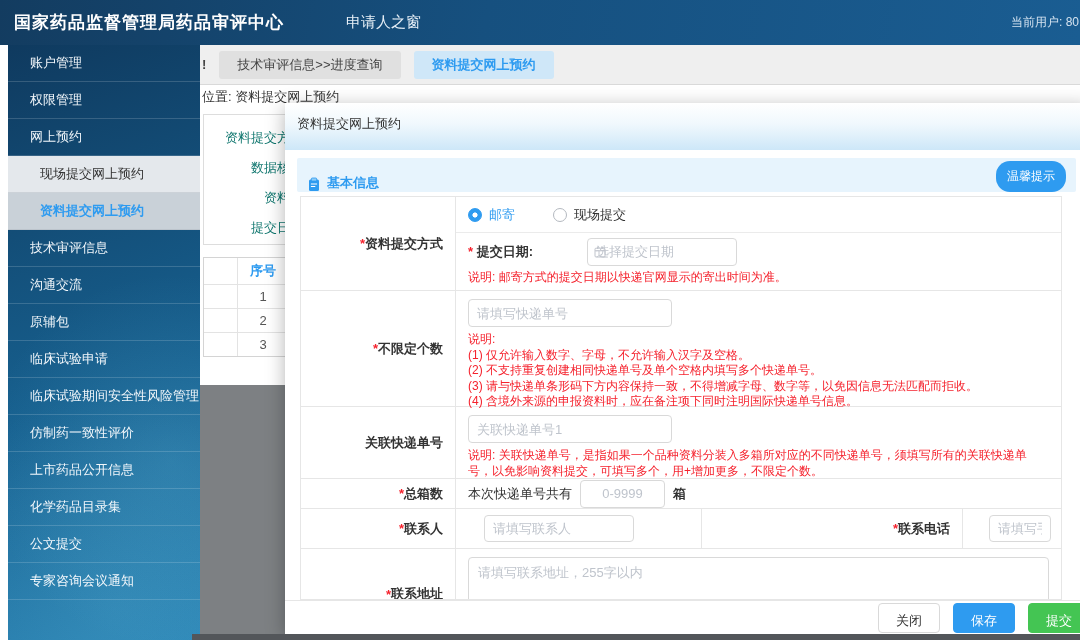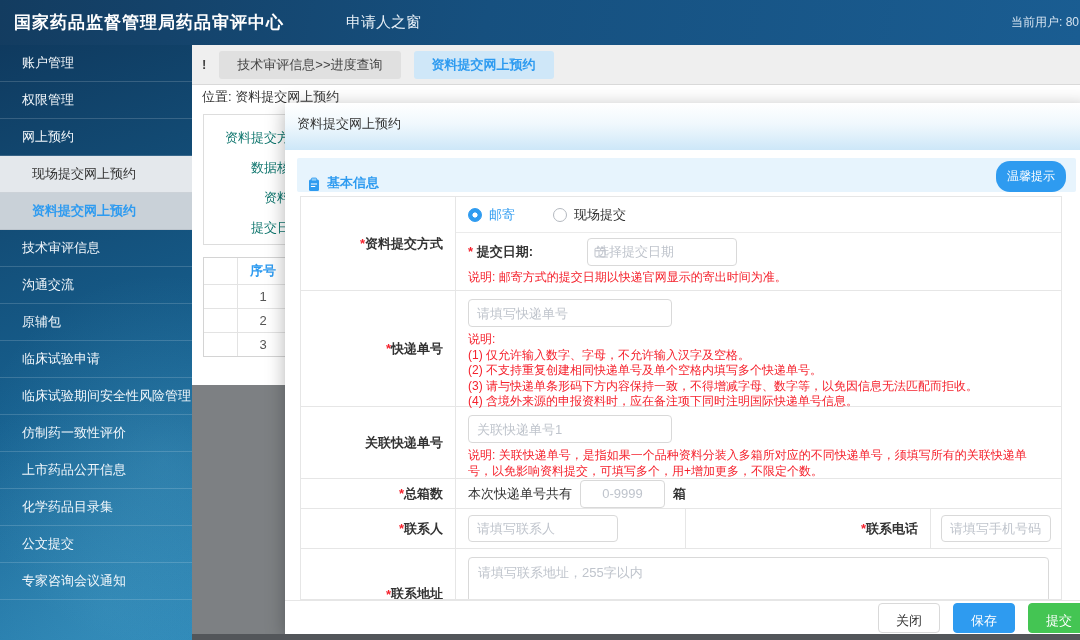--- a/index.html
+++ b/index.html
@@ -8,21 +8,21 @@
 
   
   .header{position:absolute;left:0;top:0;width:1080px;height:45px;z-index:15;
     background:linear-gradient(100deg,#133c60 0%,#16507f 45%,#1a5d92 100%);
     display:flex;align-items:center;color:#fff;}
   .brand{font-size:17px;font-weight:bold;margin-left:14px;letter-spacing:1px;white-space:nowrap;}
   .portal{font-size:15px;margin-left:62px;color:#e6eff7;white-space:nowrap;}
   .cur-user{margin-left:auto;font-size:12px;color:#d4e3f0;white-space:nowrap;padding-right:1px;}
 
   
-  .sidebar{position:absolute;left:0;top:45px;width:192px;height:595px;z-index:14;
+  .sidebar{position:absolute;left:8px;top:45px;width:192px;height:595px;z-index:14;
     background:
       radial-gradient(circle at 85% 70%,rgba(120,205,235,.16) 0,transparent 42%),
       radial-gradient(circle at 55% 95%,rgba(120,205,235,.14) 0,transparent 38%),
       linear-gradient(160deg,#0f3a5f 0%,#176190 58%,#2b85b5 100%);}
   .side-item{height:36px;line-height:36px;padding-left:22px;color:#f2f7fb;font-size:13px;
     border-bottom:1px solid rgba(255,255,255,.16);cursor:pointer;white-space:nowrap;overflow:hidden;}
   .side-sub{padding-left:32px;}
   .side-sub.plain{background:#e4e8ec;color:#333;border-bottom:1px solid #ccd2d8;}
   .side-sub.active{background:#c9d1d8;color:#2e9bf0;font-weight:bold;border-bottom:1px solid #bcc4cc;}
 
@@ -70,21 +70,21 @@
     font-size:12px;padding:7px 11px;cursor:pointer;font-family:inherit;}
 
   .form{margin:4px 0 0 3px;width:762px;border:1px solid #e6e6e6;box-sizing:border-box;
     height:404px;overflow:hidden;background:#fff;}
   .frow{display:flex;border-bottom:1px solid #e6e6e6;box-sizing:border-box;}
   .flabel{width:155px;min-width:155px;border-right:1px solid #e6e6e6;display:flex;align-items:center;
     justify-content:flex-end;padding-right:12px;box-sizing:border-box;font-weight:bold;font-size:13px;color:#333;}
   .fcontent{flex:1;box-sizing:border-box;min-width:0;}
   .req::before{content:"* ";color:#f5222d;font-weight:bold;}
 
-  .r1{height:94px;} .r2{height:116px;} .r3{height:72px;} .r4{height:30px;} .r5{height:40px;} .r6{height:90px;border-bottom:none;}
+  .r1{height:94px;} .r2{height:116px;} .r3{height:72px;} .r4{height:30px;} .r5{height:40px;gap:16px;} .r6{height:90px;border-bottom:none;}
 
   .sub-row{height:35px;display:flex;align-items:center;padding-left:12px;border-bottom:1px solid #ebebeb;}
   .sub-row2{height:37px;display:flex;align-items:center;padding-left:12px;gap:44px;}
   .radio{width:14px;height:14px;border-radius:50%;box-sizing:border-box;display:inline-block;cursor:pointer;}
   .radio.checked{background:radial-gradient(circle,#fff 0 2.5px,#2e9bf0 2.6px);border:1px solid #2e9bf0;}
   .radio.unchecked{background:#fff;border:1px solid #b4b9c0;}
   .radio-label{margin-left:7px;font-size:13px;color:#333;}
   .radio-label.sel{color:#2e9bf0;}
   .radio-gap{width:38px;}
   .date-label{font-weight:bold;font-size:13px;color:#333;}
@@ -236,21 +236,21 @@
                 </svg>
               </span>
               <input class="txt date-input" placeholder="选择提交日期" style="">
             </span>
           </div>
           <div class="hint">说明: 邮寄方式的提交日期以快递官网显示的寄出时间为准。</div>
         </div>
       </div>
 
       <div class="frow r2">
-        <div class="flabel req">快递单号</div>
+        <div class="flabel req">不限定个数</div>
         <div class="fcontent pad-block">
           <input class="txt wide-input" placeholder="请填写快递单号" style="">
           <div class="hints">
             <div class="hint">说明:</div>
             <div class="hint">(1) 仅允许输入数字、字母，不允许输入汉字及空格。</div>
             <div class="hint">(2) 不支持重复创建相同快递单号及单个空格内填写多个快递单号。</div>
             <div class="hint">(3) 请与快递单条形码下方内容保持一致，不得增减字母、数字等，以免因信息无法匹配而拒收。</div>
             <div class="hint">(4) 含境外来源的申报资料时，应在备注项下同时注明国际快递单号信息。</div>
           </div>
         </div>

